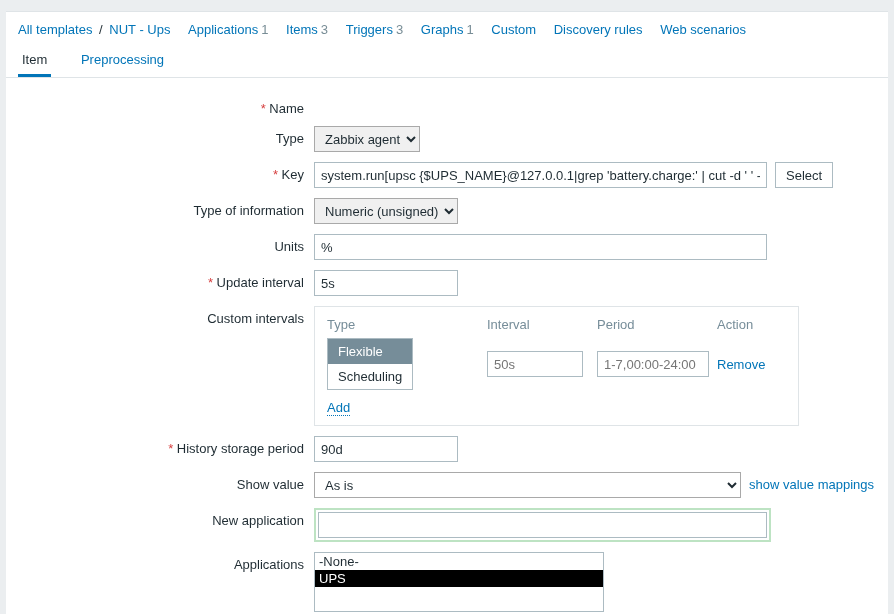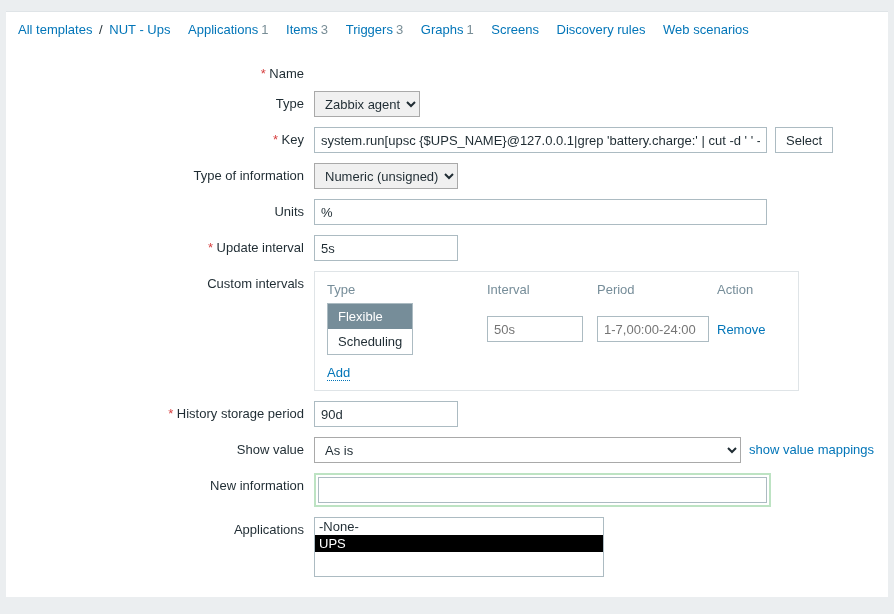--- a/index.html
+++ b/index.html
@@ -163,25 +163,29 @@
   <div class="breadcrumb">
     <span class="item">
       <a>All templates</a>
       <span class="slash">/</span>
       <a>NUT - Ups</a>
     </span>
     <span class="item"><a>Applications</a><span class="muted-count">1</span></span>
     <span class="item sel"><a>Items</a><span class="muted-count">3</span></span>
     <span class="item"><a>Triggers</a><span class="muted-count">3</span></span>
     <span class="item"><a>Graphs</a><span class="muted-count">1</span></span>
-    <span class="item"><a>Screens</a></span>
+    <span class="item"><a>Custom</a></span>
     <span class="item"><a>Discovery rules</a></span>
     <span class="item"><a>Web scenarios</a></span>
   </div>
 
+  <div class="tabs">
+    <span class="tab active">Item</span>
+    <span class="tab">Preprocessing</span>
+  </div>
 
   <div class="form">
     <div class="row">
       <div class="label req">Name</div>
     </div>
 
     <div class="row">
       <div class="label">Type</div>
       <div class="field">
           <select><option>Zabbix agent</option></select>
@@ -253,21 +257,21 @@
 
     <div class="row">
       <div class="label">Show value</div>
       <div class="field">
         <select style="width:427px;background:#fff"><option>As is</option></select>
         <a class="link link-after">show value mappings</a>
       </div>
     </div>
 
     <div class="row">
-      <div class="label">New information</div>
+      <div class="label">New application</div>
       <div class="field">
         <span class="new-app-wrap">
           <input type="text" style="width: 449px;" value="">
         </span>
       </div>
     </div>
 
     <div class="row">
       <div class="label">Applications</div>
       <div class="field">

